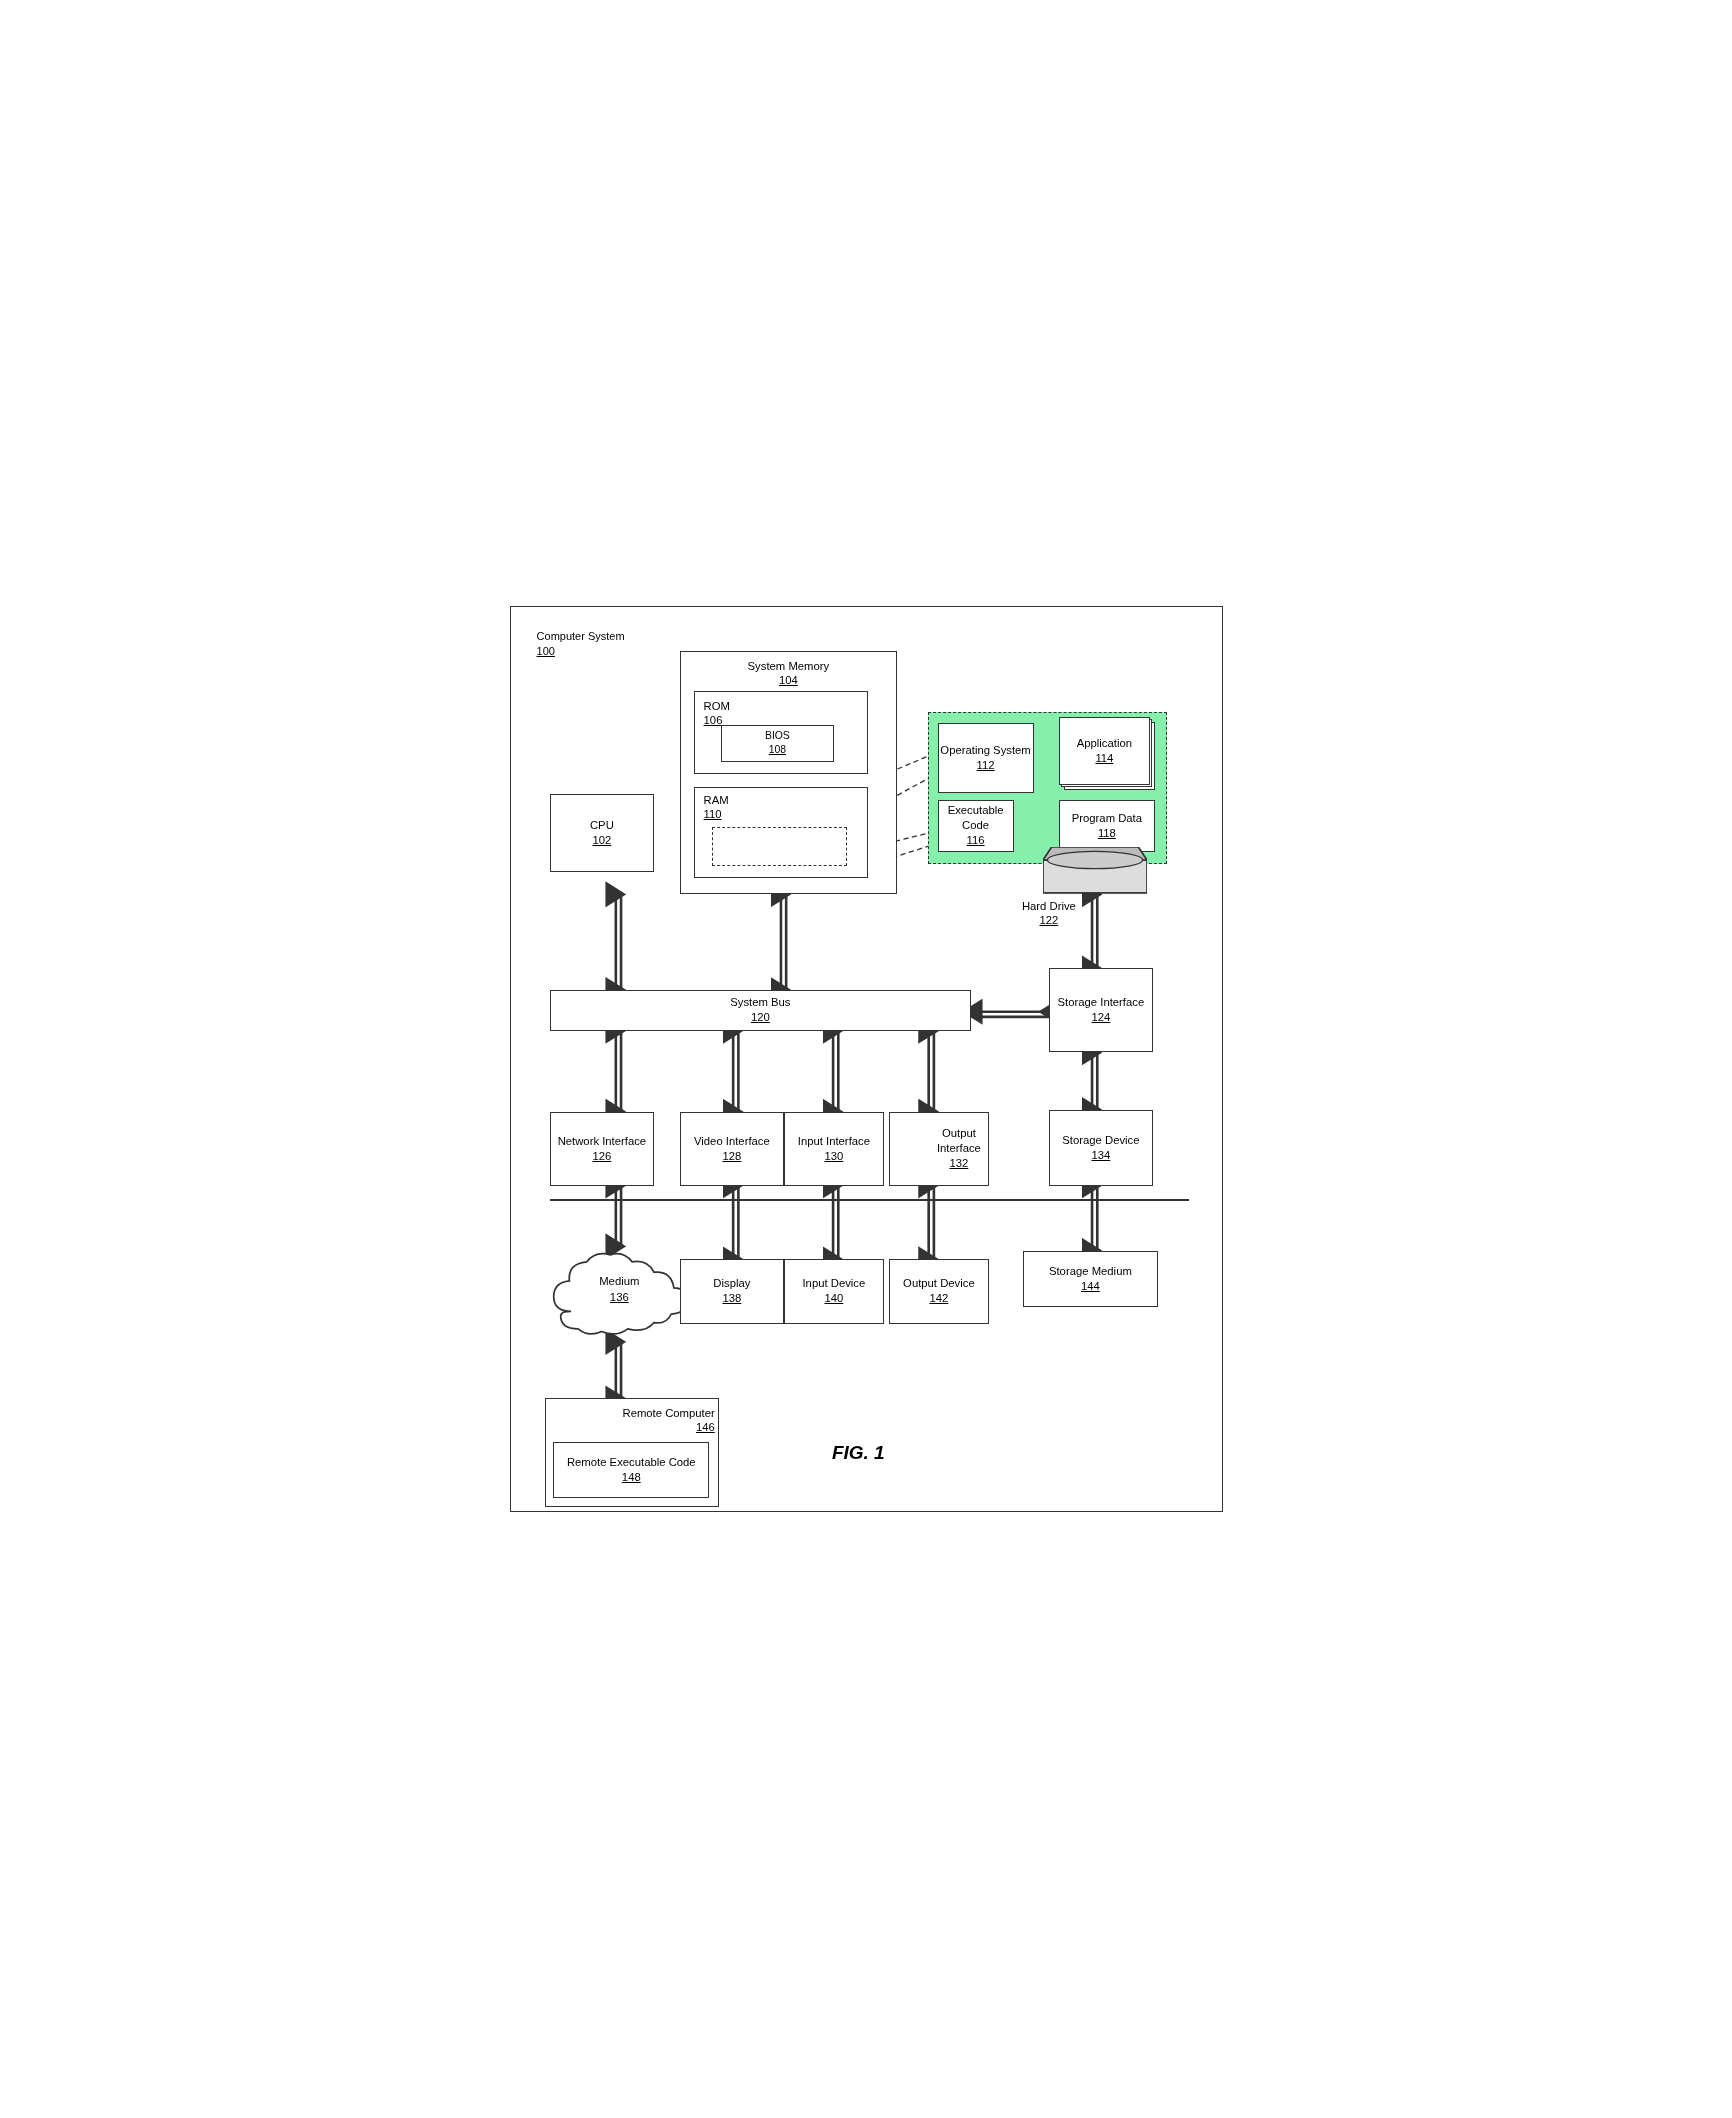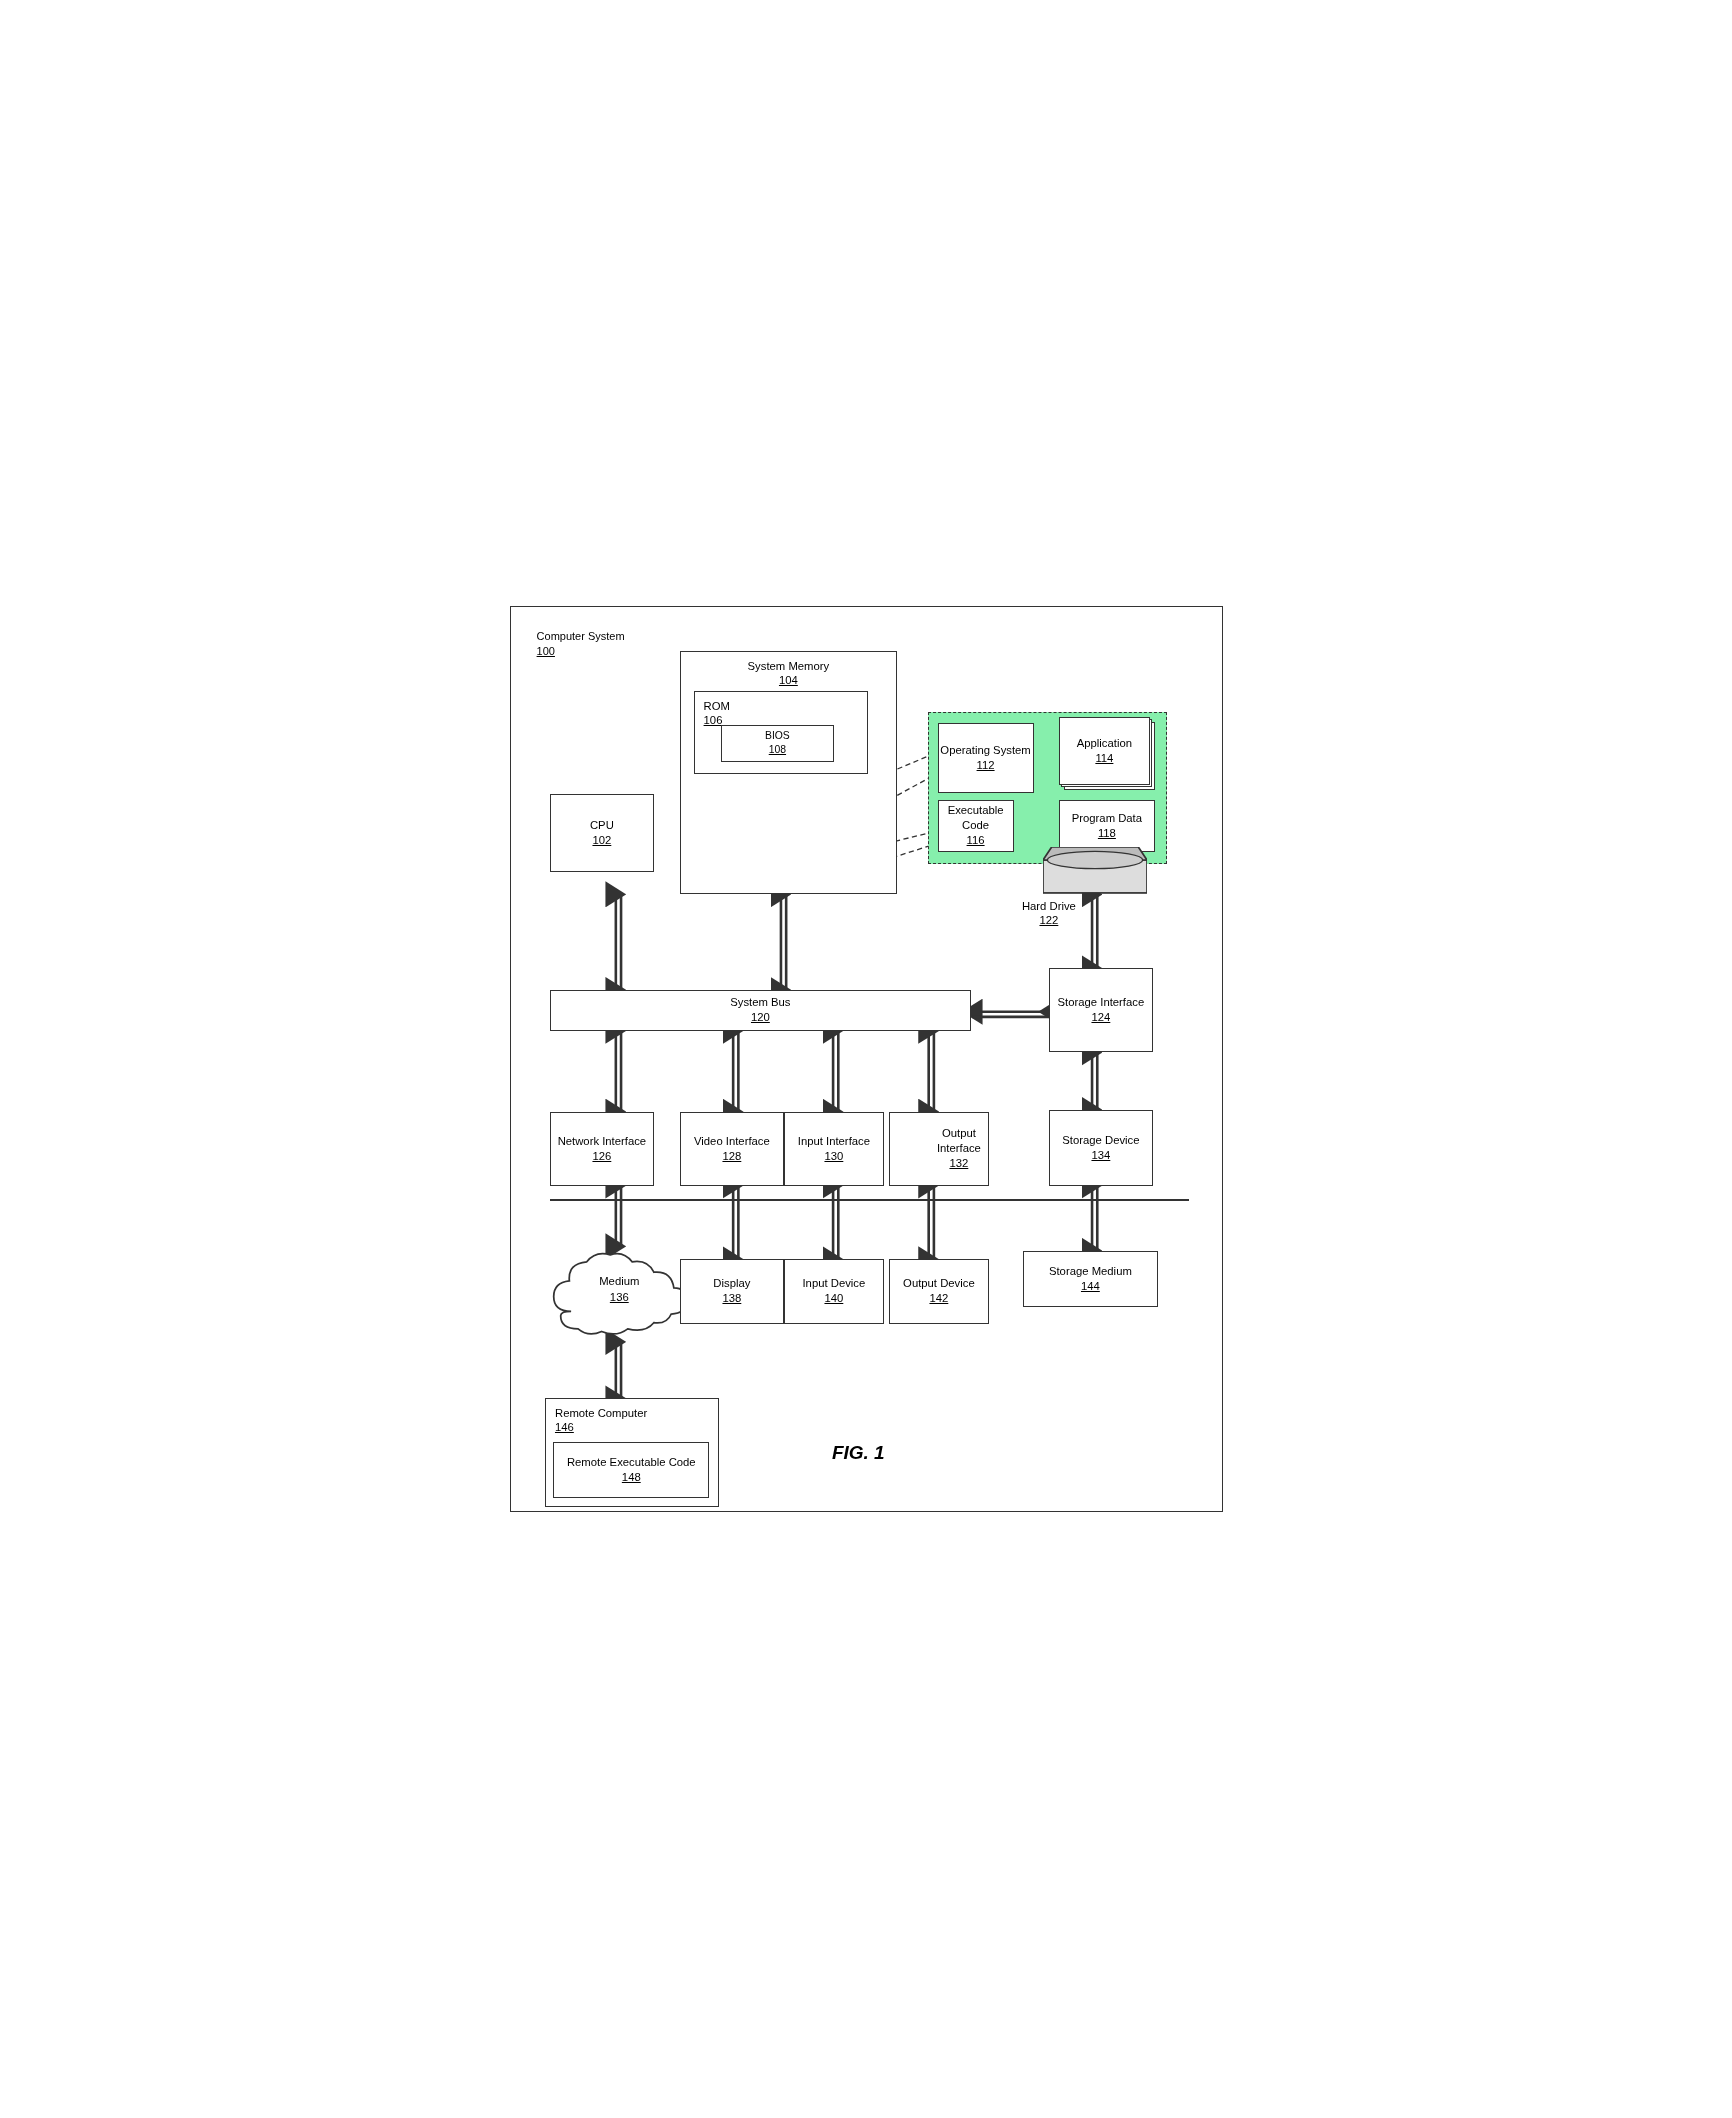--- a/index.html
+++ b/index.html
@@ -165,20 +165,28 @@
         </div>
 
         <div class="box" style="left:26px;top:33px;width:113px;height:37px;position:absolute;">
           <div class="box-label" style="font-size:10.4px;padding:3.5px 1.7px 0;">
             <span>BIOS</span>
             <u>108</u>
           </div>
         </div>
       </div>
 
+      <div class="box" style="left:13px;top:135px;width:174px;height:91px;position:absolute;">
+        <div class="box-label" style="padding:5.2px 3.5px 1.7px; text-align:left; padding-left:8.7px;">
+          <span>RAM</span><br>
+          <u>110</u>
+        </div>
+
+        <div style="border:1.3px dashed #333;position:absolute;left:17.4px;top:39px;width:135px;height:39px;"></div>
+      </div>
     </div>
 
     <div class="box" style="left:22px;top:169px;width:104px;height:78px;display:flex;flex-direction:column;align-items:center;justify-content:center;">
       <div class="box-label">
         <span>CPU</span><br>
         <u>102</u>
       </div>
     </div>
 
     <div class="dashed-box" style="left:400px;top:87px;width:239px;height:152px;">
@@ -319,21 +327,21 @@
     </div>
 
     <div class="box" style="left:495px;top:626px;width:135px;height:56px;display:flex;align-items:center;justify-content:center;">
       <div class="box-label">
         <span>Storage Medium</span><br>
         <u>144</u>
       </div>
     </div>
 
     <div class="box" style="left:17.4px;top:773px;width:174px;height:109px;">
-      <div class="box-label" style="padding:7px 3.5px 3.5px; text-align:left; padding-left:8.7px;">
+      <div class="box-label" style="padding:7px 3.5px 3.5px; text-align:right; padding-left:8.7px;">
         <span>Remote Computer</span><br>
         <u>146</u>
       </div>
 
       <div class="box" style="position:absolute;left:7px;top:43px;width:156px;height:56px;display:flex;align-items:center;justify-content:center;">
         <div class="box-label">
           <span>Remote Executable Code</span><br>
           <u>148</u>
         </div>
       </div>

